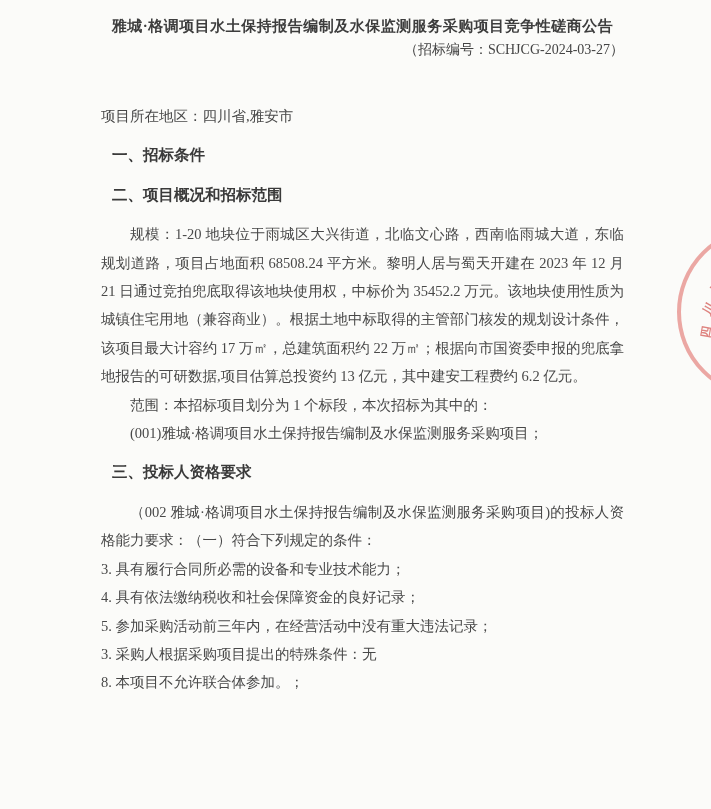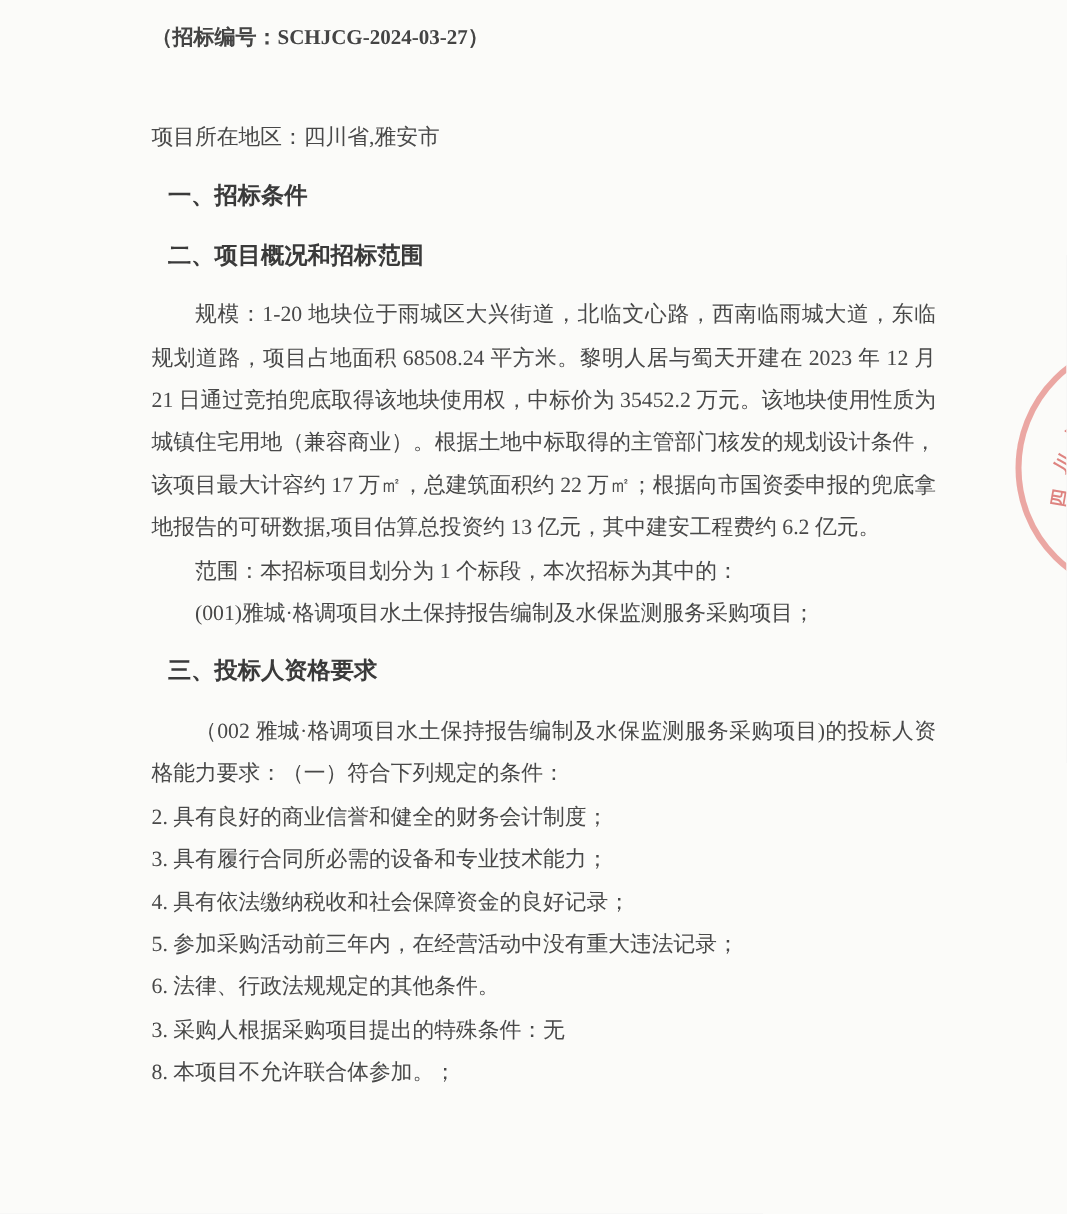--- a/index.html
+++ b/index.html
@@ -27,22 +27,22 @@
     font-weight: 700;
     text-align: center;
     line-height: 24px;
     margin: 0;
     color: #3d3d3d;
     letter-spacing: 0.5px;
   }
 
   .doc-subtitle {
     font-size: 14px;
-    font-weight: 700;
-    text-align: left;
+    font-weight: 400;
+    text-align: right;
     line-height: 24px;
     margin: 0;
     color: #444;
   }
 
   .body-text { font-size: 14.5px; line-height: 28.4px; text-align: justify; }
 
   .loc-line { margin: 40px 0 0; }
 
   p { margin: 0; }
@@ -87,36 +87,35 @@
 
   <div class="stamp">
     <span class="stamp-char sc0">四</span>
     <span class="stamp-char sc1">川</span>
     <span class="stamp-char sc2">雅</span>
 
   </div>
 
   <div class="content body-text">
 
+    <h1 class="doc-title">雅城·格调项目水土保持报告编制及水保监测服务采购项目竞争性磋商公告</h1>
     <div class="doc-subtitle">（招标编号：SCHJCG-2024-03-27）</div>
 
     <p class="loc-line">项目所在地区：四川省,雅安市</p>
 
     <h2 class="sec-heading">一、招标条件</h2>
 
     <h2 class="sec-heading">二、项目概况和招标范围</h2>
     <p class="indent">规模：1-20 地块位于雨城区大兴街道，北临文心路，西南临雨城大道，东临规划道路，项目占地面积 68508.24 平方米。黎明人居与蜀天开建在 2023 年 12 月 21 日通过竞拍兜底取得该地块使用权，中标价为 35452.2 万元。该地块使用性质为城镇住宅用地（兼容商业）。根据土地中标取得的主管部门核发的规划设计条件，该项目最大计容约 17 万㎡，总建筑面积约 22 万㎡；根据向市国资委申报的兜底拿地报告的可研数据,项目估算总投资约 13 亿元，其中建安工程费约 6.2 亿元。</p>
     <p class="indent">范围：本招标项目划分为 1 个标段，本次招标为其中的：</p>
     <p class="indent">(001)雅城·格调项目水土保持报告编制及水保监测服务采购项目；</p>
 
     <h2 class="sec-heading">三、投标人资格要求</h2>
     <p class="indent">（002 雅城·格调项目水土保持报告编制及水保监测服务采购项目)的投标人资格能力要求：（一）符合下列规定的条件：</p>
 
-    <p class="req-item">2. 具有良好的商业信誉和健全的财务会计制度；</p>
     <p class="req-item">3. 具有履行合同所必需的设备和专业技术能力；</p>
     <p class="req-item">4. 具有依法缴纳税收和社会保障资金的良好记录；</p>
     <p class="req-item">5. 参加采购活动前三年内，在经营活动中没有重大违法记录；</p>
-    <p class="req-item">6. 法律、行政法规规定的其他条件。</p>
     <p class="req-item">3. 采购人根据采购项目提出的特殊条件：无</p>
     <p class="req-item">8. 本项目不允许联合体参加。；</p>
 
   </div>
 </div>
 
 </body></html>

